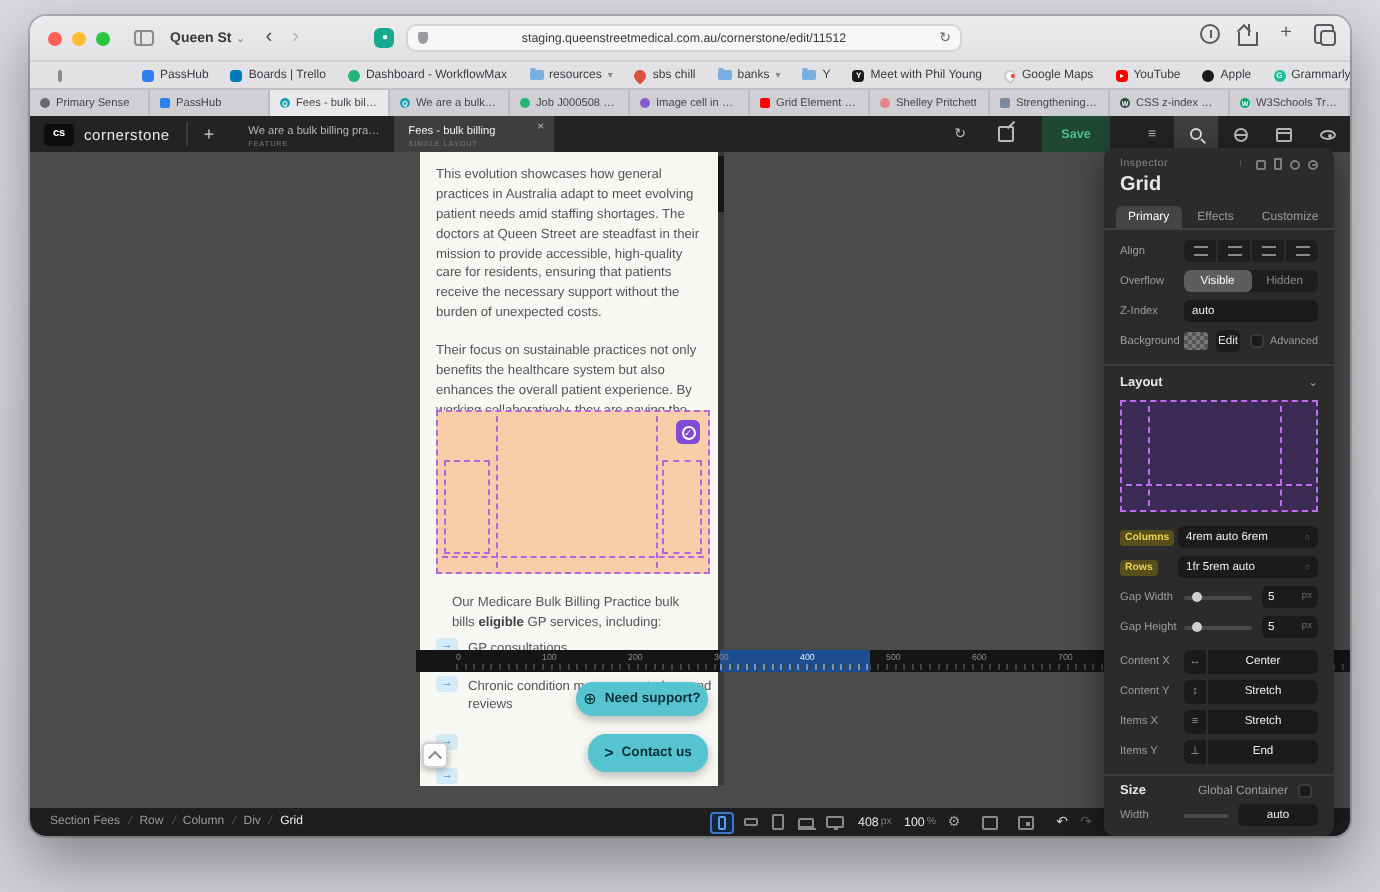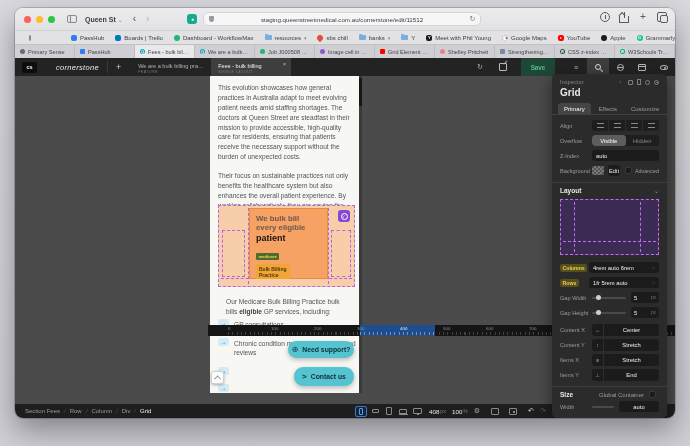--- a/index.html
+++ b/index.html
@@ -61,21 +61,21 @@
   .tabbar { position:absolute; left:0; top:36px; width:660px; height:14px; background:#cbcbd0; display:flex; border-top:1px solid #c0c0c5; }
   .stab { flex:1 1 0; min-width:0; display:flex; align-items:center; gap:3px; padding:0 5px; border-right:1px solid #bcbcc2; background:#d0d0d4; font-size:5.6px; color:#45454a; }
   .stab.active { background:#e9e9ec; }
   .stab .lbl { overflow:hidden; white-space:nowrap; text-overflow:ellipsis; }
   .ti { width:5px; height:5px; border-radius:50%; flex:0 0 auto; display:flex; align-items:center; justify-content:center; color:#fff; font-size:3.5px; font-weight:bold;}
   .ti-sq { border-radius:1px; }
 
   
   .cstool { position:absolute; left:0; top:50px; width:660px; height:18px; background:#232323; display:flex; align-items:center; }
   .cs-logo { width:15px; height:11px; background:#0d0d0d; border-radius:2px; margin-left:7px; color:#fff; font-size:5.5px; font-weight:bold; display:flex; align-items:center; justify-content:center; }
-  .cs-brand { color:#eaeaea; font-size:7.5px; margin-left:19px; letter-spacing:.3px;font-style:italic; }
+  .cs-brand { color:#eaeaea; font-size:7.5px; margin-left:5px; letter-spacing:.3px; }
   .cs-div { width:1px; height:12px; background:#3a3a3a; margin:0 8px; }
   .cs-plus { color:#cfcfcf; font-size:9px; }
   .doc-tab { height:18px; padding:2px 7px 0 7px; width:80px; display:flex; flex-direction:column; justify-content:center; margin-left:10px; }
   .doc-tab .t { font-size:5.6px; color:#b4b4b4; white-space:nowrap; overflow:hidden; text-overflow:ellipsis; }
   .doc-tab .s { font-size:3.6px; letter-spacing:.5px; color:#7c7c7c; text-transform:uppercase; margin-top:1px; }
   .doc-tab.active { background:#3e3e3e; margin-left:0; position:relative; padding-right:14px;}
   .doc-tab.active .t { color:#f0f0f0; }
   .doc-close { position:absolute; right:5px; top:3px; color:#b9b9b9; font-size:6px; }
   .cs-right { position:absolute; right:0; top:0; height:18px; display:flex; align-items:center; }
   .cs-ic { color:#b9b9b9; font-size:7px; width:22px; text-align:center; }
@@ -380,30 +380,20 @@
     <div class="page">
       <p class="p p1">This evolution showcases how general practices in Australia adapt to meet evolving patient needs amid staffing shortages. The doctors at Queen Street are steadfast in their mission to provide accessible, high-quality care for residents, ensuring that patients receive the necessary support without the burden of unexpected costs.</p>
       <p class="p p2">Their focus on sustainable practices not only benefits the healthcare system but also enhances the overall patient experience. By working collaboratively, they are paving the way for a more hopeful and responsive future in healthcare, where every patient can access the care they deserve.</p>
 
       <div class="hero">
         <span class="vline" style="left:29px"></span>
         <span class="vline" style="right:25px"></span>
         <span class="hline"></span>
         <span class="cell-side" style="left:3px; width:23px"></span>
         <span class="cell-side" style="right:3px; width:20px"></span>
-        <div class="cell-main">
-          <div class="h-l1">We bulk bill</div>
-          <div class="h-l1">every eligible</div>
-          <div class="h-l3">patient</div>
-          <span class="badge-med">medicare</span>
-          <div class="badge-bbp">
-            <div>Bulk Billing</div>
-            <div>Practice</div>
-          </div>
-        </div>
         <span class="hero-action">
             <span class="ck">✓</span>
           </span>
       </div>
 
       <p class="p services"><span>Our Medicare Bulk Billing Practice bulk bills </span><span class="bold">eligible</span><span> GP services, including:</span></p>
 
       <div class="list">
         <div class="li">
             <span class="chip">→</span>

